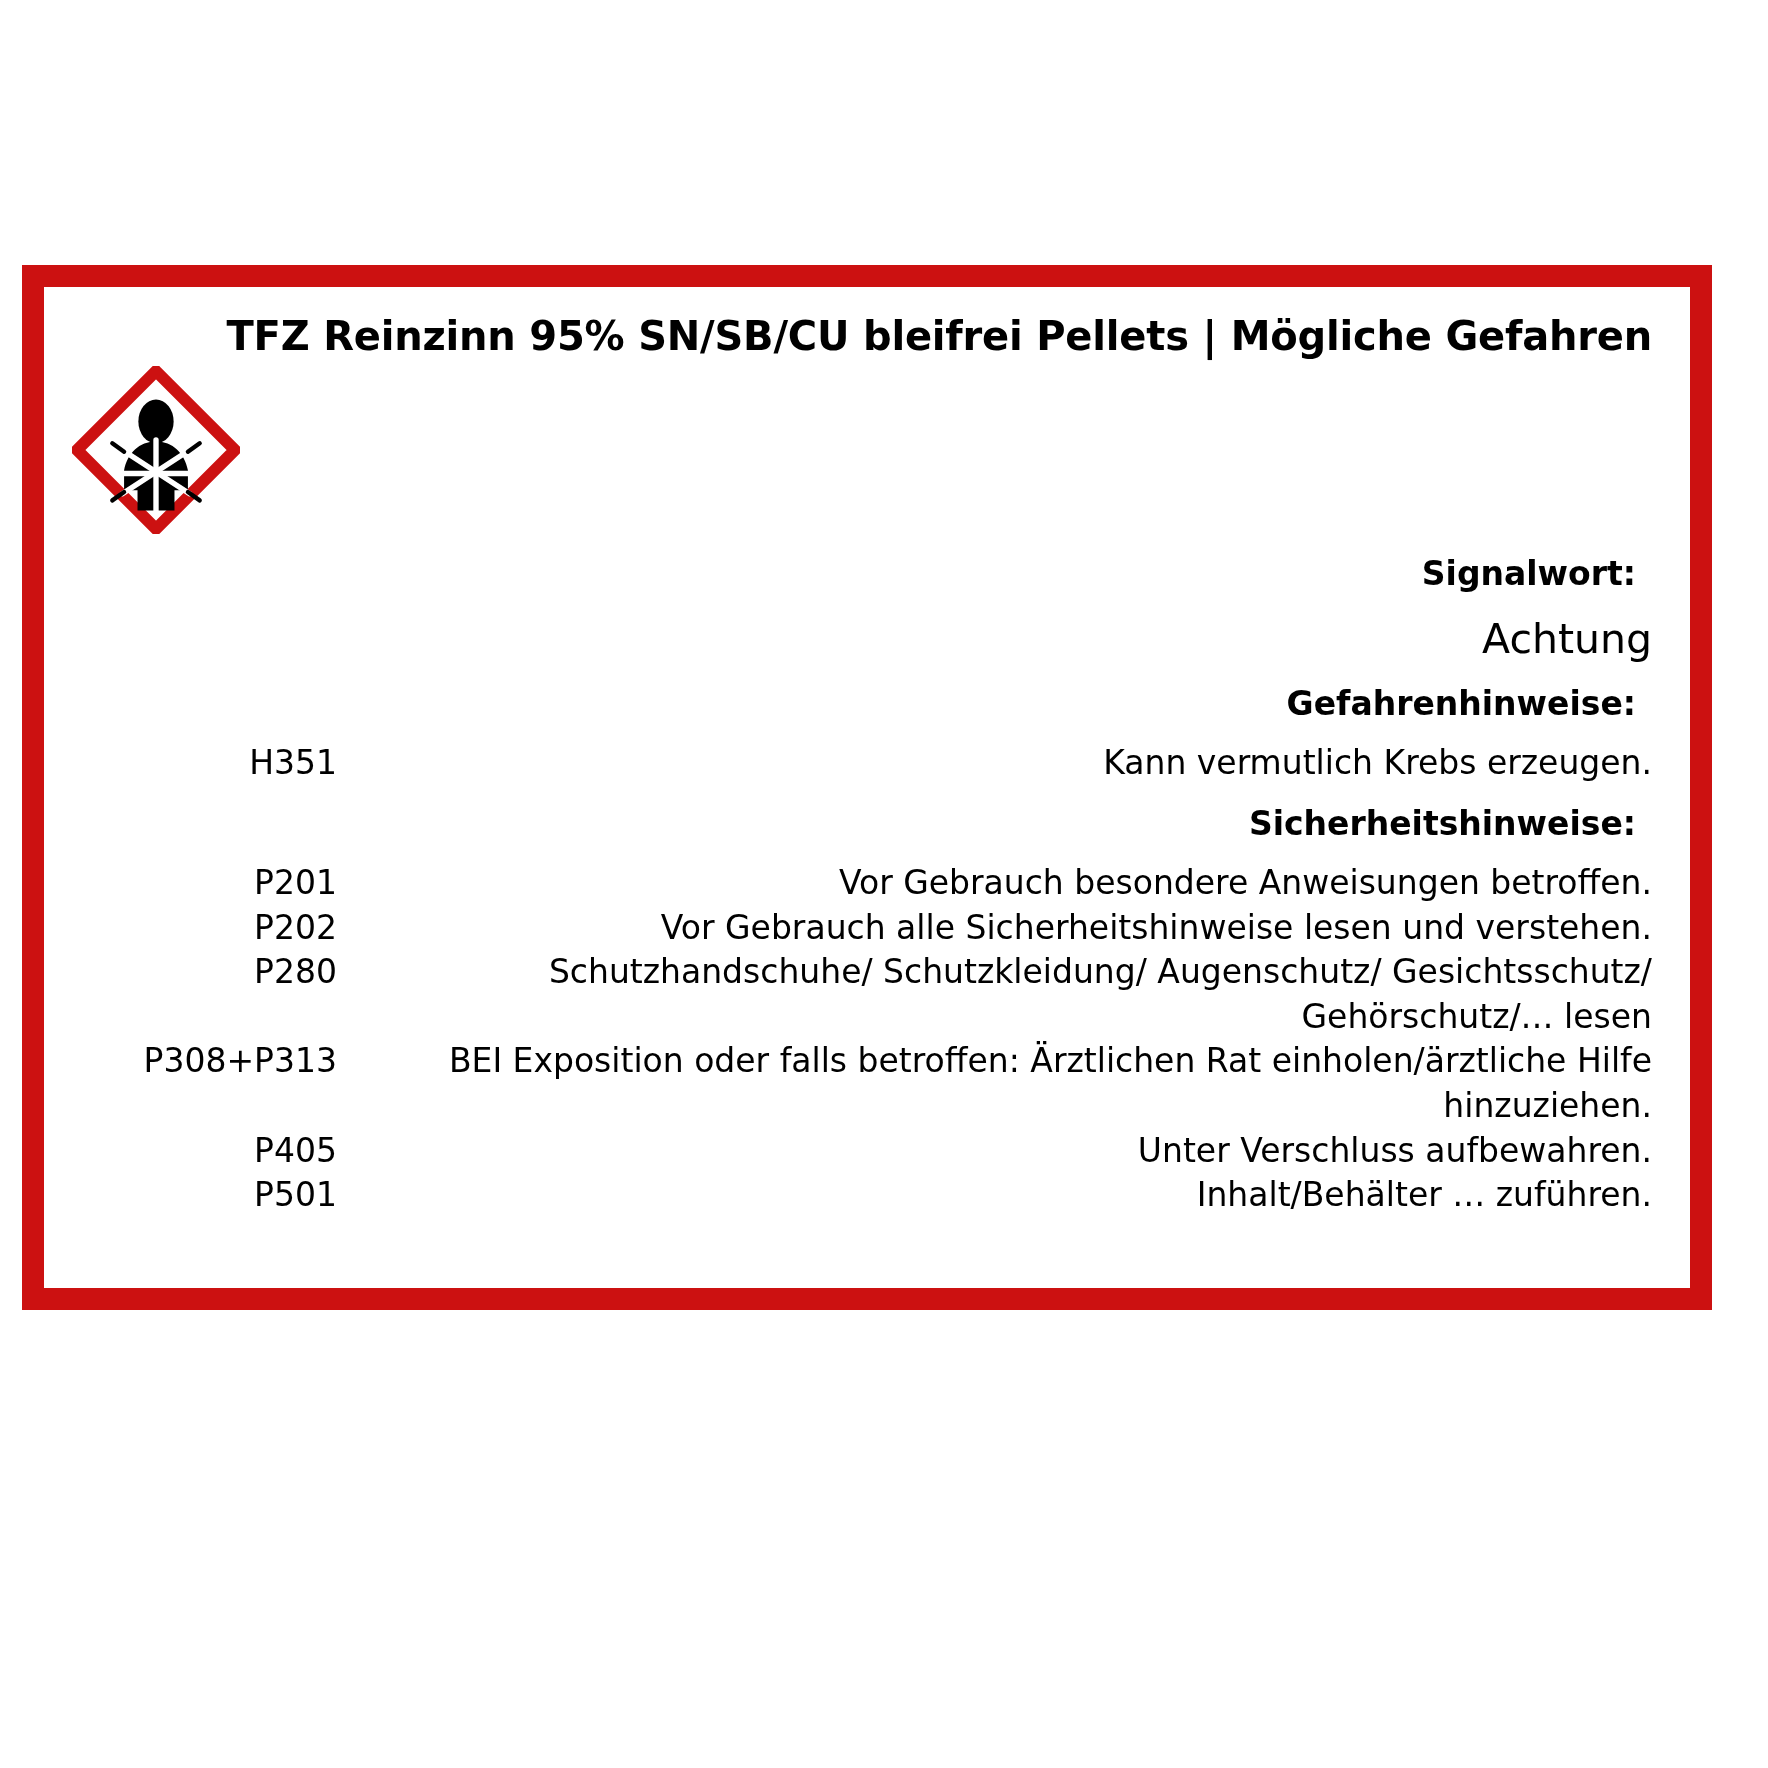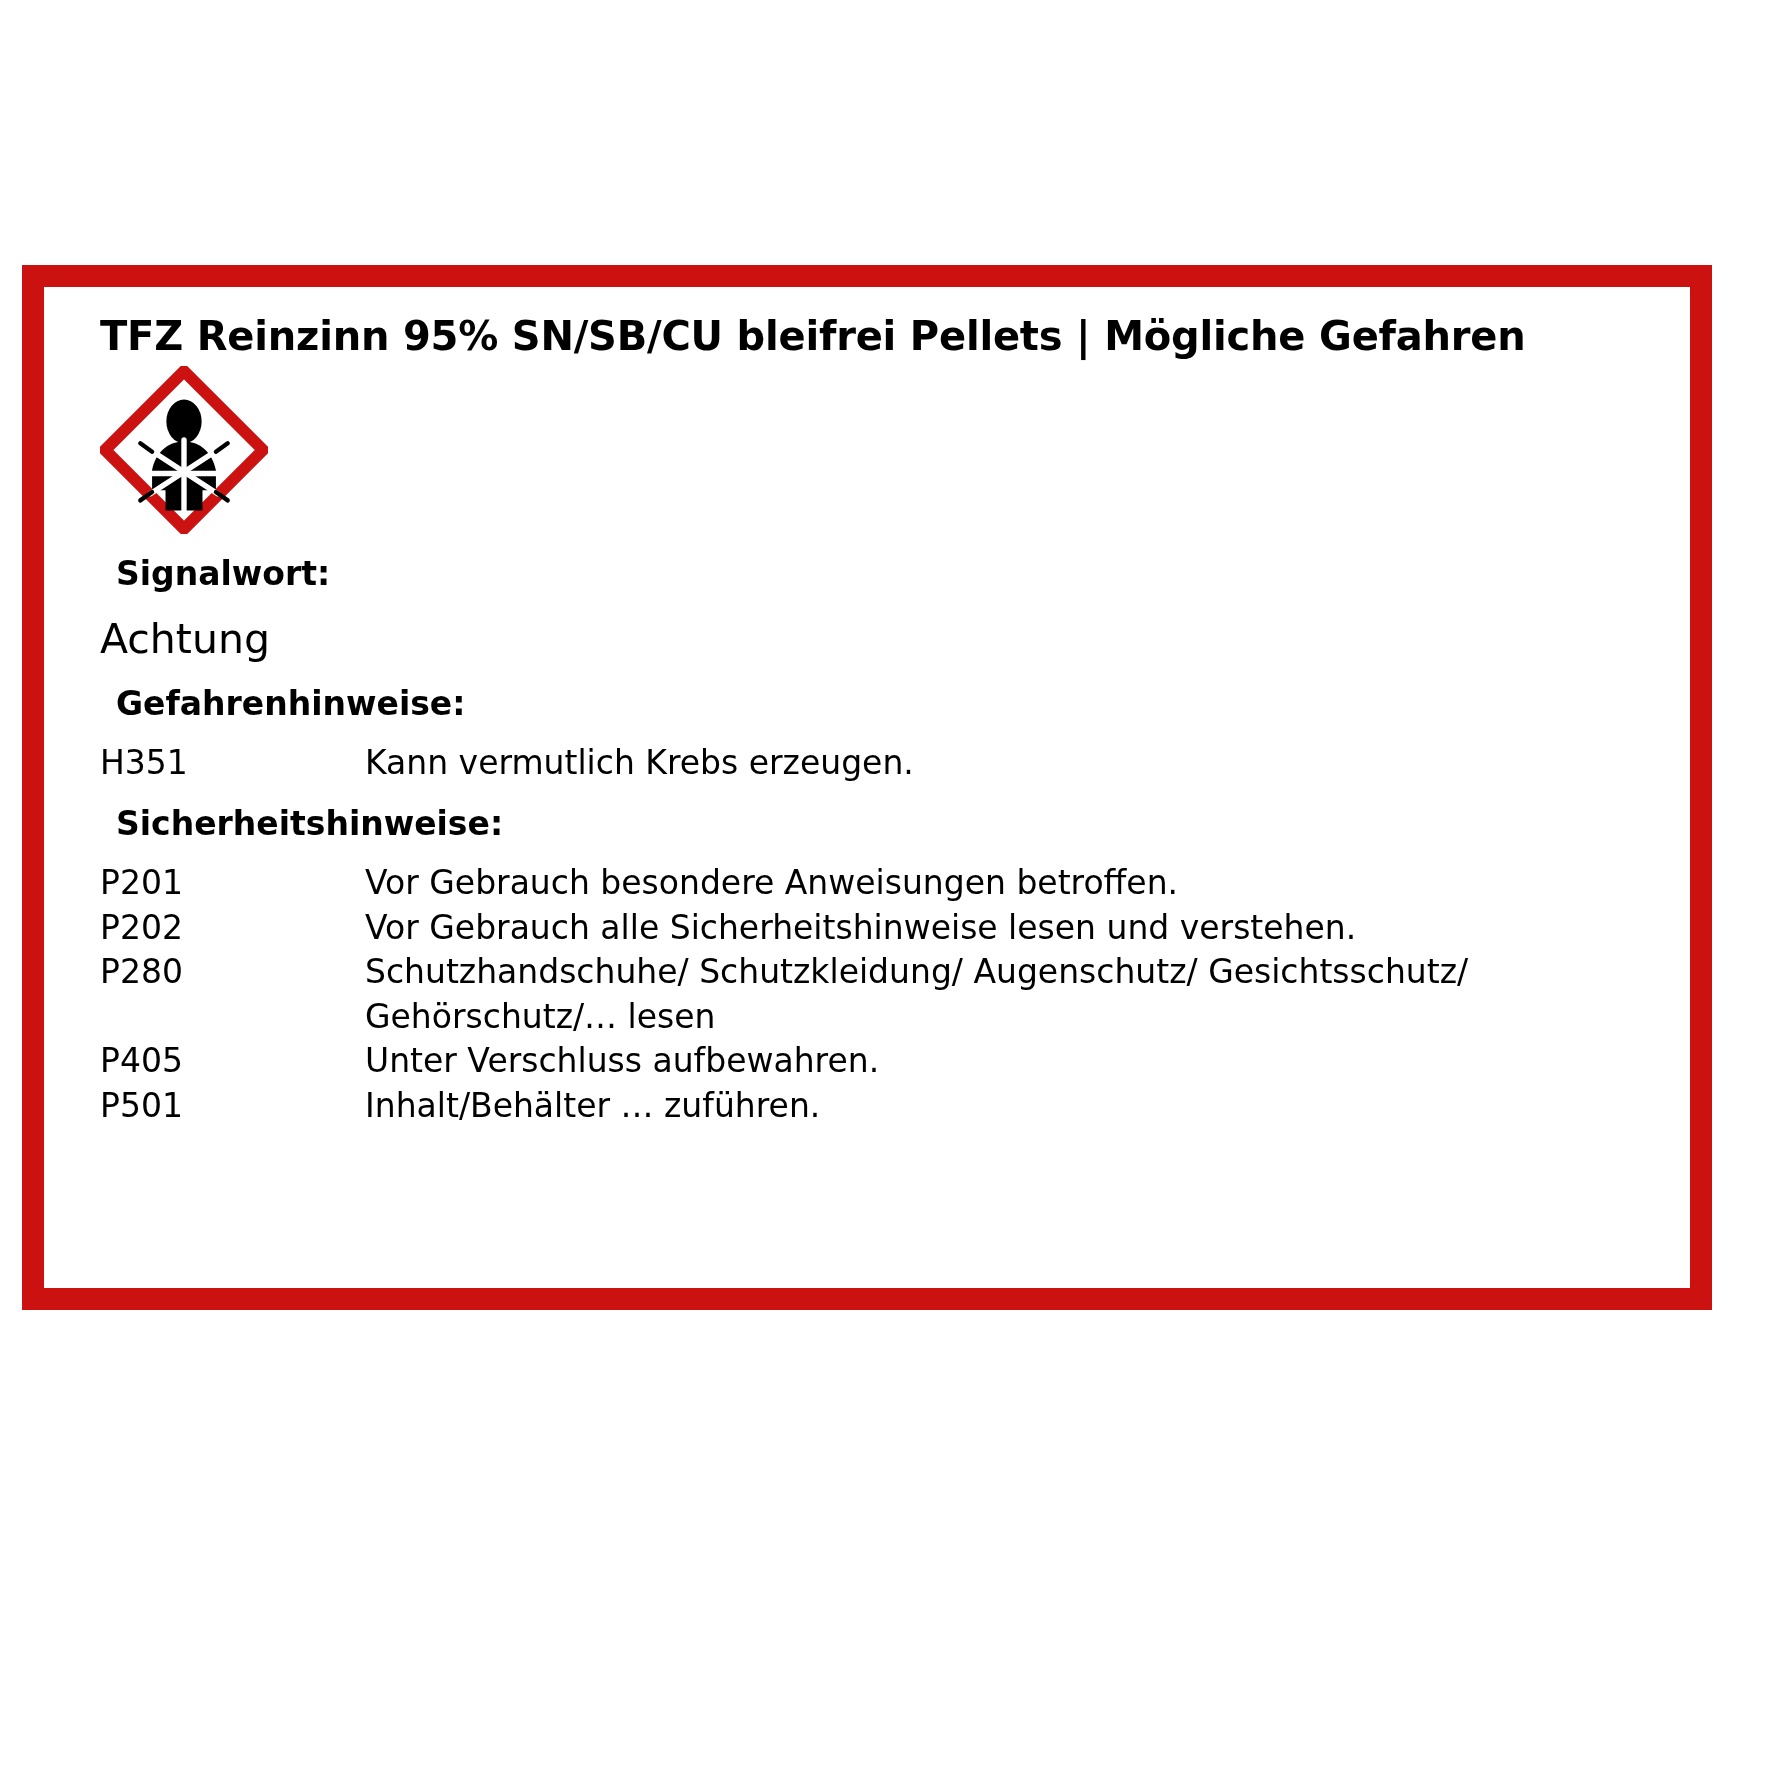--- a/index.html
+++ b/index.html
@@ -23,21 +23,22 @@
     height: 1045px;
     box-sizing: border-box;
     border: 22px solid #cc1111;
     background: #ffffff;
   }
 
   .card-inner {
     box-sizing: border-box;
     width: 100%;
     height: 100%;
-    padding: 25px 38px 0 56px;
+    padding: 25px 38px 0 28px;
+    text-align: right;
   }
 
   .title {
     font-size: 40px;
     font-weight: bold;
     letter-spacing: -0.2px;
     line-height: 1.2;
     margin: 0 0 6px 0;
     white-space: nowrap;
   }
@@ -138,20 +139,24 @@
         </tr>
         <tr>
           <td class="code-cell">P202</td>
           <td class="text-cell">Vor Gebrauch alle Sicherheitshinweise lesen und verstehen.</td>
         </tr>
         <tr>
           <td class="code-cell">P280</td>
           <td class="text-cell">Schutzhandschuhe/ Schutzkleidung/ Augenschutz/ Gesichtsschutz/ Gehörschutz/… lesen</td>
         </tr>
         <tr>
+          <td class="code-cell">P308+P313</td>
+          <td class="text-cell">BEI Exposition oder falls betroffen: Ärztlichen Rat einholen/ärztliche Hilfe hinzuziehen.</td>
+        </tr>
+        <tr>
           <td class="code-cell">P405</td>
           <td class="text-cell">Unter Verschluss aufbewahren.</td>
         </tr>
         <tr>
           <td class="code-cell">P501</td>
           <td class="text-cell">Inhalt/Behälter … zuführen.</td>
         </tr>
       </tbody>
     </table>
 

